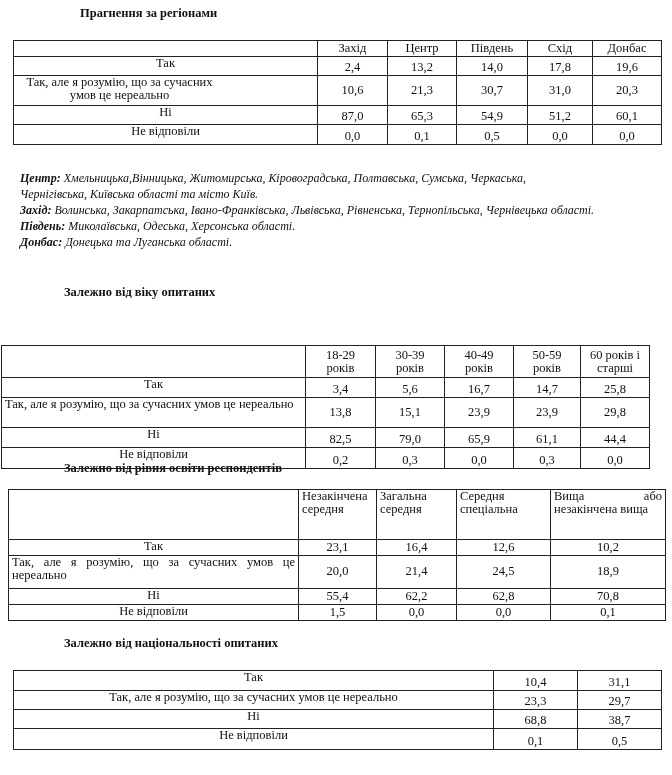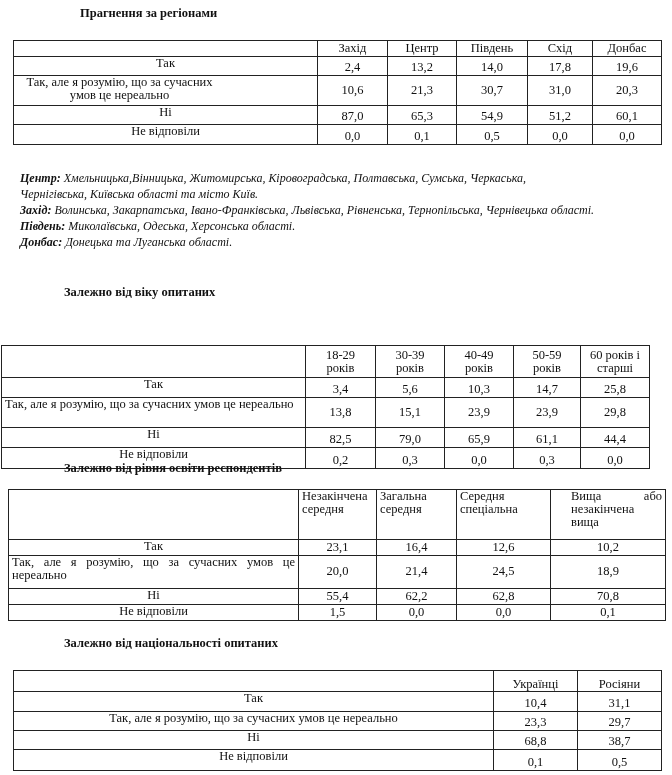--- a/index.html
+++ b/index.html
@@ -16,21 +16,21 @@
       font-size: 12.5px; line-height: 13px;
     }
     table.t td {
       border: 1px solid #222; padding: 0 3px; vertical-align: top;
     }
     table.t td.num { text-align: center; vertical-align: bottom; padding-bottom: 1px; }
     table.t td.hdr { text-align: center; vertical-align: middle; }
     table.t td.hdr-l { text-align: left; vertical-align: top; }
     table.t td.lbl { text-align: center; }
     table.t td.lbl.just { text-align: justify; text-align-last: left; }
-    .hdr-just { display: block; text-align: justify; text-align-last: left; margin-left: 17px; }
+    .hdr-just { display: block; text-align: justify; text-align-last: left; }
     .notes {
       position: absolute; left: 20px; top: 170px; width: 650px;
       font-style: italic; font-size: 12px; line-height: 16px;
     }
     .notes b { font-weight: bold; }
   </style>
 </head>
 <body>
 
 <div class="heading" style="left:80px; top:6px;">Прагнення за регіонами</div>
@@ -114,21 +114,21 @@
     <td class="hdr"><span>18-29</span><br><span>років</span></td>
     <td class="hdr"><span>30-39</span><br><span>років</span></td>
     <td class="hdr"><span>40-49</span><br><span>років</span></td>
     <td class="hdr"><span>50-59</span><br><span>років</span></td>
     <td class="hdr"><span>60 років і</span><br><span>старші</span></td>
   </tr>
   <tr style="height:20px">
     <td class="lbl">Так</td>
     <td class="num">3,4</td>
     <td class="num">5,6</td>
-    <td class="num">10,3</td>
+    <td class="num">16,7</td>
     <td class="num">14,7</td>
     <td class="num">25,8</td>
   </tr>
   <tr style="height:30px">
     <td class="lbl just">Так, але я розумію, що за сучасних умов це нереально</td>
     <td class="num" style="vertical-align:middle">13,8</td>
     <td class="num" style="vertical-align:middle">15,1</td>
     <td class="num" style="vertical-align:middle">23,9</td>
     <td class="num" style="vertical-align:middle">23,9</td>
     <td class="num" style="vertical-align:middle">29,8</td>
@@ -205,25 +205,20 @@
 
 <div class="heading" style="left:64px; top:636px;">Залежно від національності опитаних</div>
 
 <table class="t" style="left:13px; top:670px; width:648px;">
   <colgroup>
       <col style="width:480px">
       <col style="width:84px">
       <col style="width:84px">
     </colgroup>
   <tbody>
-      <tr style="height:21px">
-    <td></td>
-    <td class="hdr" style="vertical-align:bottom">Українці</td>
-    <td class="hdr" style="vertical-align:bottom">Росіяни</td>
-  </tr>
   <tr style="height:20px">
     <td class="lbl">Так</td>
     <td class="num">10,4</td>
     <td class="num">31,1</td>
   </tr>
   <tr style="height:19px">
     <td class="lbl">Так, але я розумію, що за сучасних умов це нереально</td>
     <td class="num">23,3</td>
     <td class="num">29,7</td>
   </tr>

